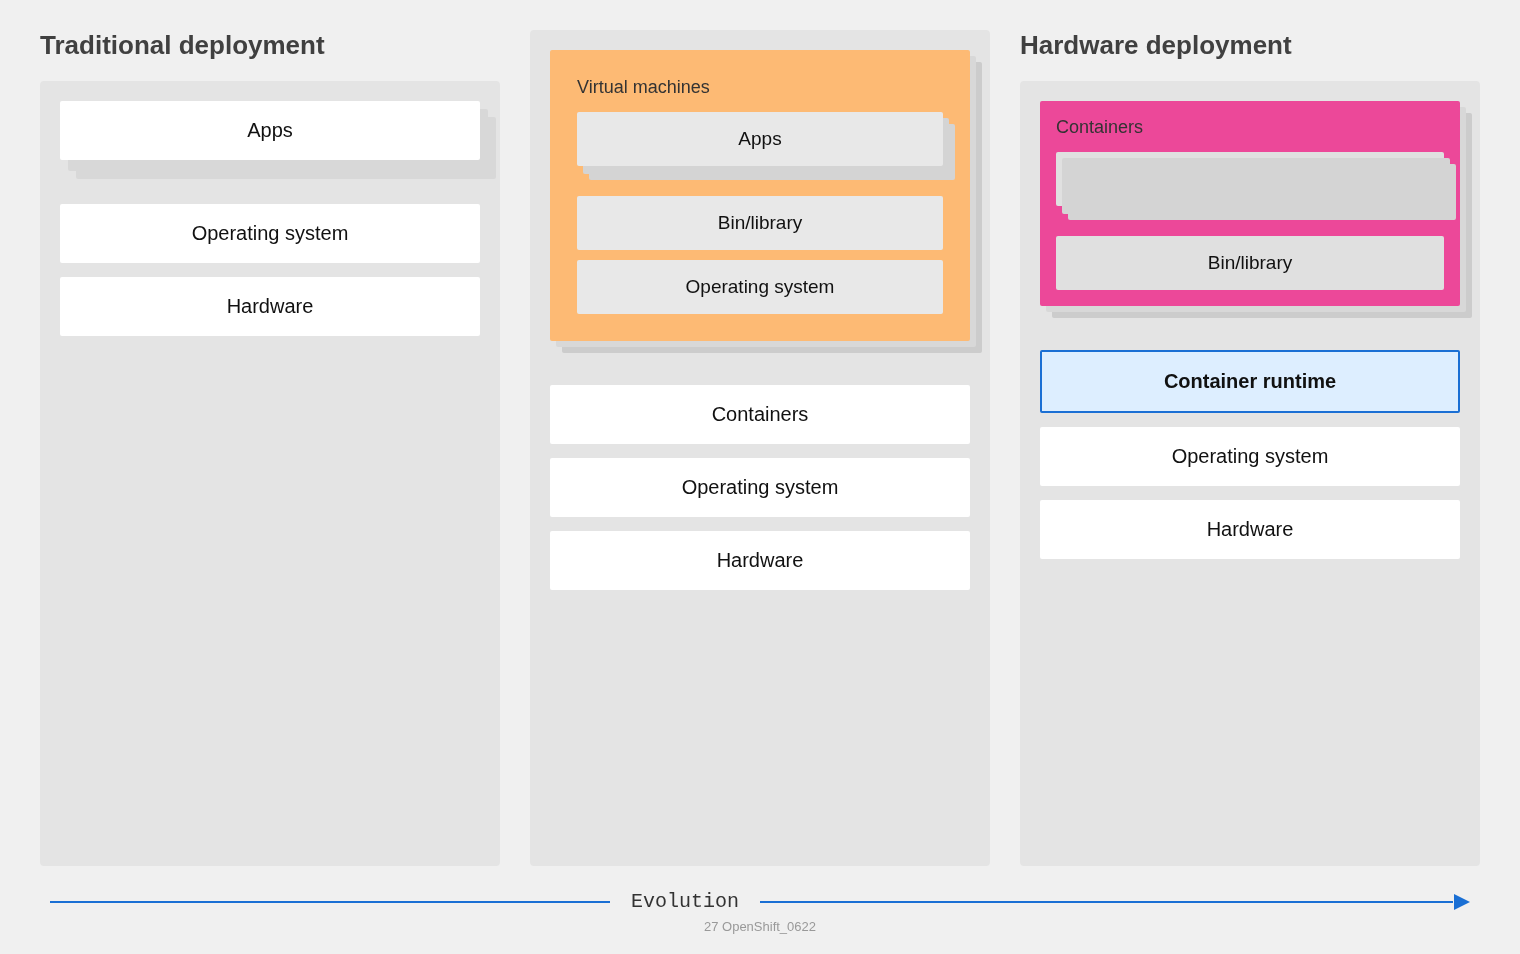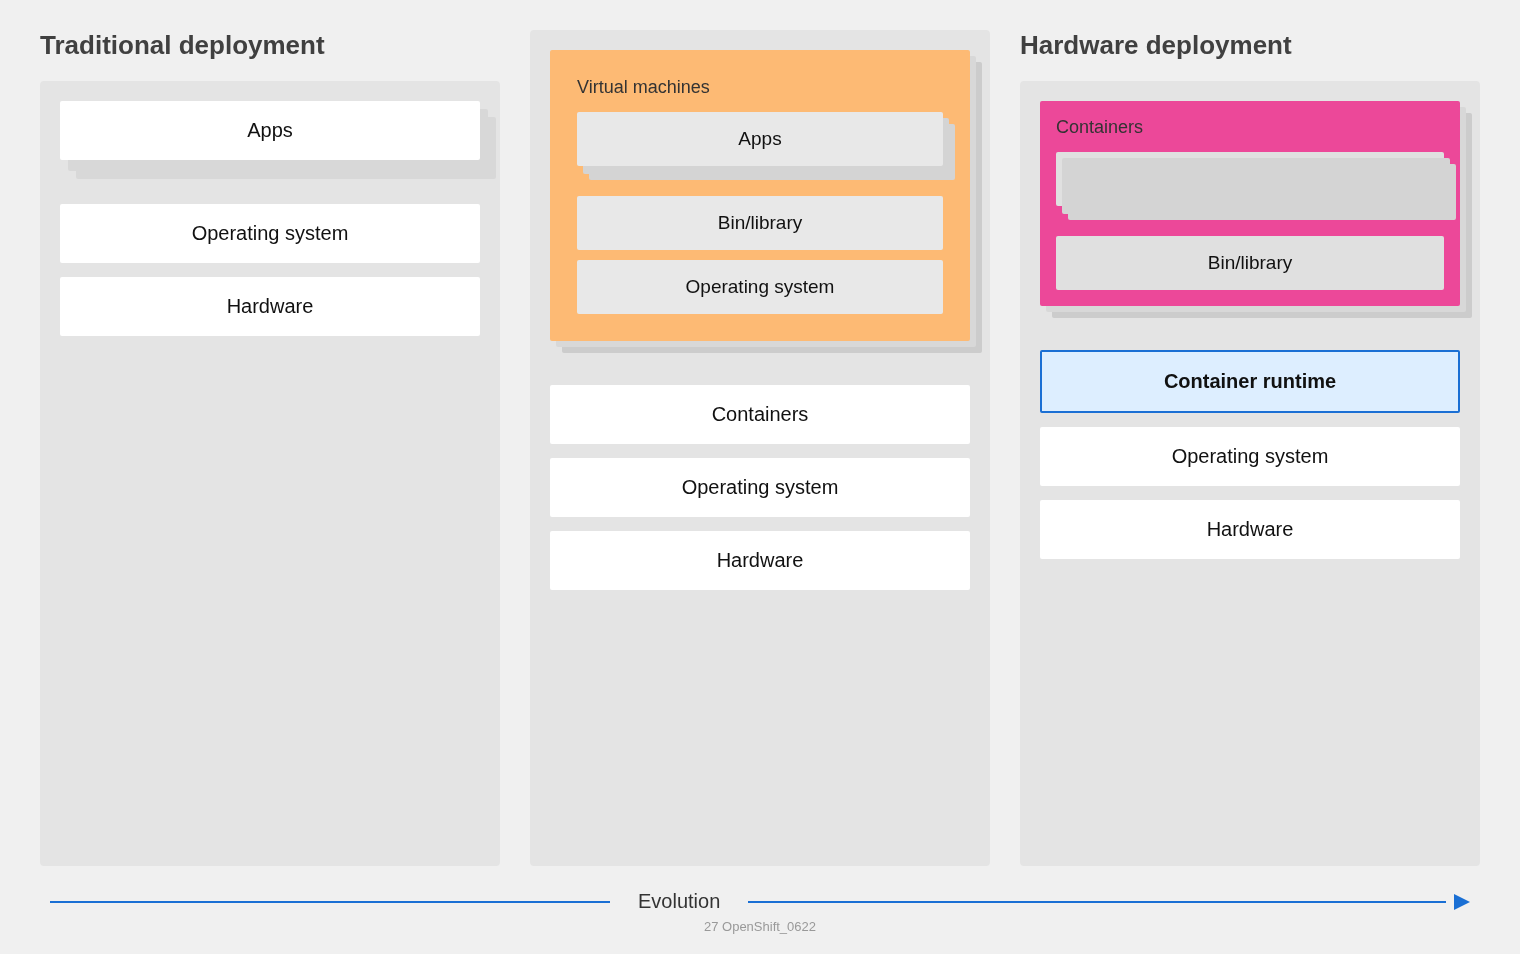--- a/index.html
+++ b/index.html
@@ -188,21 +188,22 @@
       padding: 16px 10px;
     }
 
     
     .evolution-bar {
       width: 100%;
       display: flex;
       align-items: center;
       margin-top: 24px;
       padding: 0 10px;
-      gap: 8px;
+      gap: 1px;
+      font-family: Liberation Mono, monospace;
     }
 
     .evolution-line {
       flex: 1;
       height: 2px;
       background: #1a6fd4;
     }
 
     .evolution-label {
       font-size: 20px;

